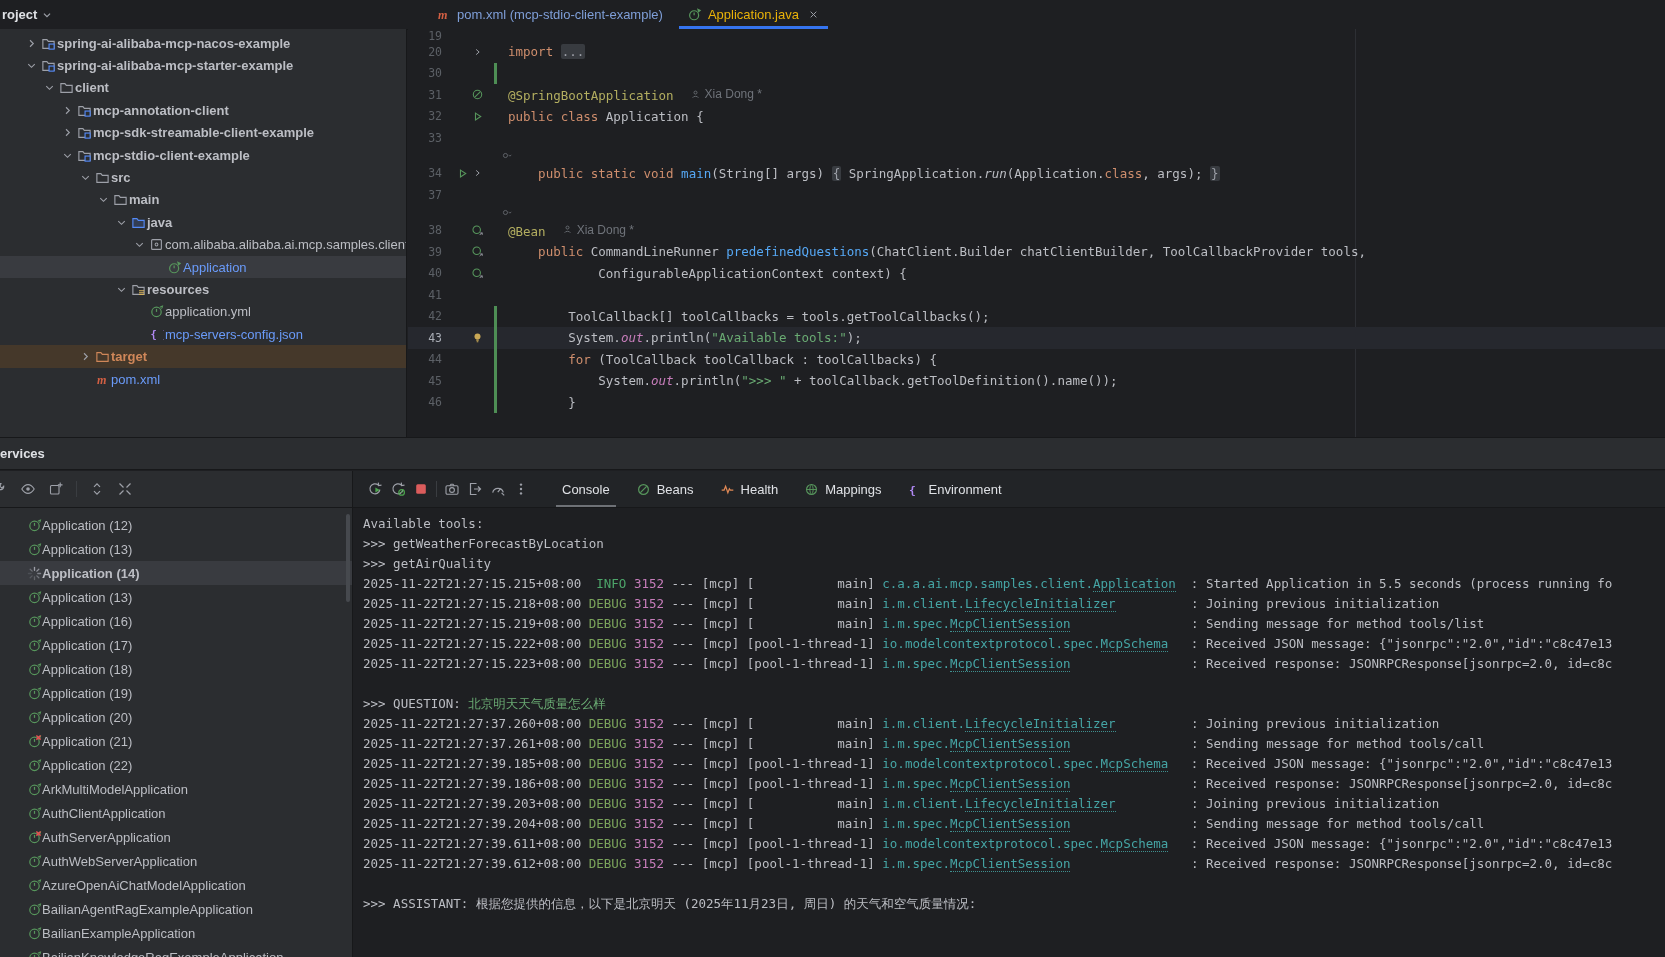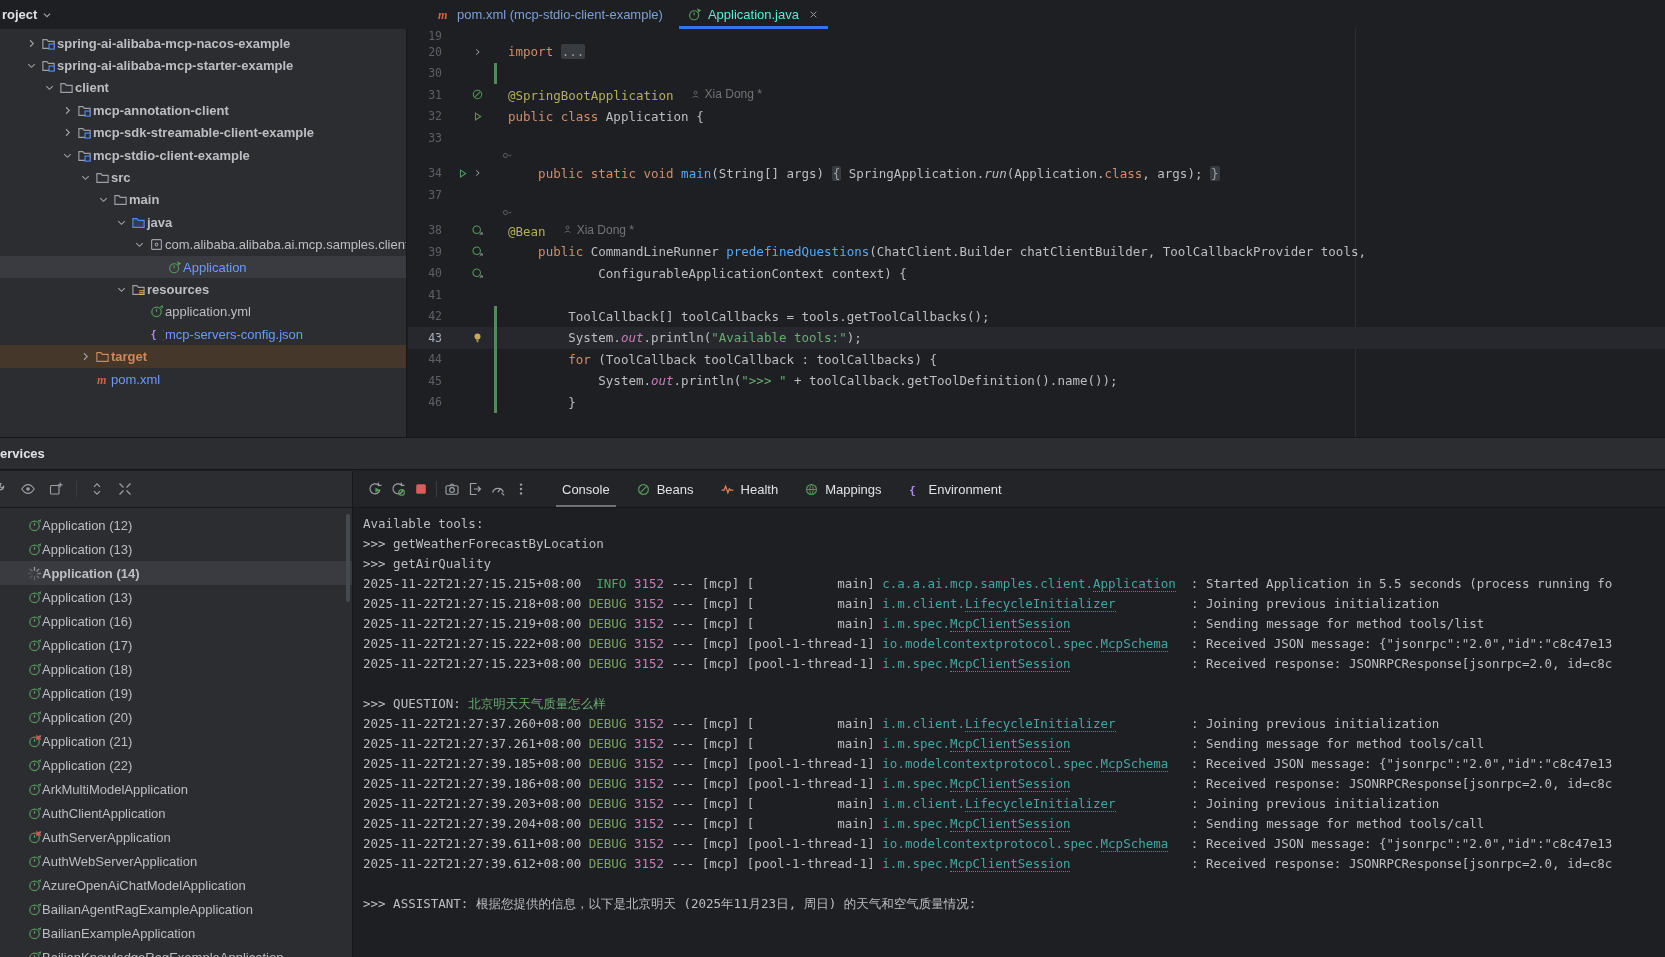--- a/index.html
+++ b/index.html
@@ -7,21 +7,21 @@
        font-family:"Liberation Sans",sans-serif;color:#bcbec4;font-size:13px;}
   svg{display:block}
   .icon{display:inline-flex;align-items:center;justify-content:center;flex:none}
 
   
   .topbar{position:absolute;left:0;top:0;width:1665px;height:29px;background:#1e1f22;border-bottom:1px solid #17181a;}
   .proj-head{position:absolute;left:0;top:0;width:407px;height:29px;display:flex;align-items:center;gap:3px;
              padding-left:2px;font-weight:700;color:#dfe1e5;}
   #ed-tabs{position:absolute;left:408px;top:0;right:0;height:29px;display:flex;padding-left:16px;}
   .etab{position:relative;display:flex;align-items:center;gap:6px;padding:0 12px;color:#7f9fd9;cursor:default;}
-  .etab.active{color:#5eead4;}
+  .etab.active{color:#eab308;}
   .etab.active::after{content:'';position:absolute;left:4px;right:4px;bottom:0;height:3px;background:#3574f0;}
   .etab .close{margin-left:2px}
 
   
   #tree{position:absolute;left:0;top:29px;width:407px;height:408px;background:#2b2d30;border-right:1px solid #17181a;
         overflow:hidden;padding-top:3px;box-sizing:border-box;}
   .trow{height:22.4px;display:flex;align-items:center;white-space:nowrap;}
   .trow .tch{width:15px;display:inline-flex;justify-content:center;flex:none}
   .trow .ticon{width:18px;display:inline-flex;flex:none}
   .trow.bold .tlabel{font-weight:700}

